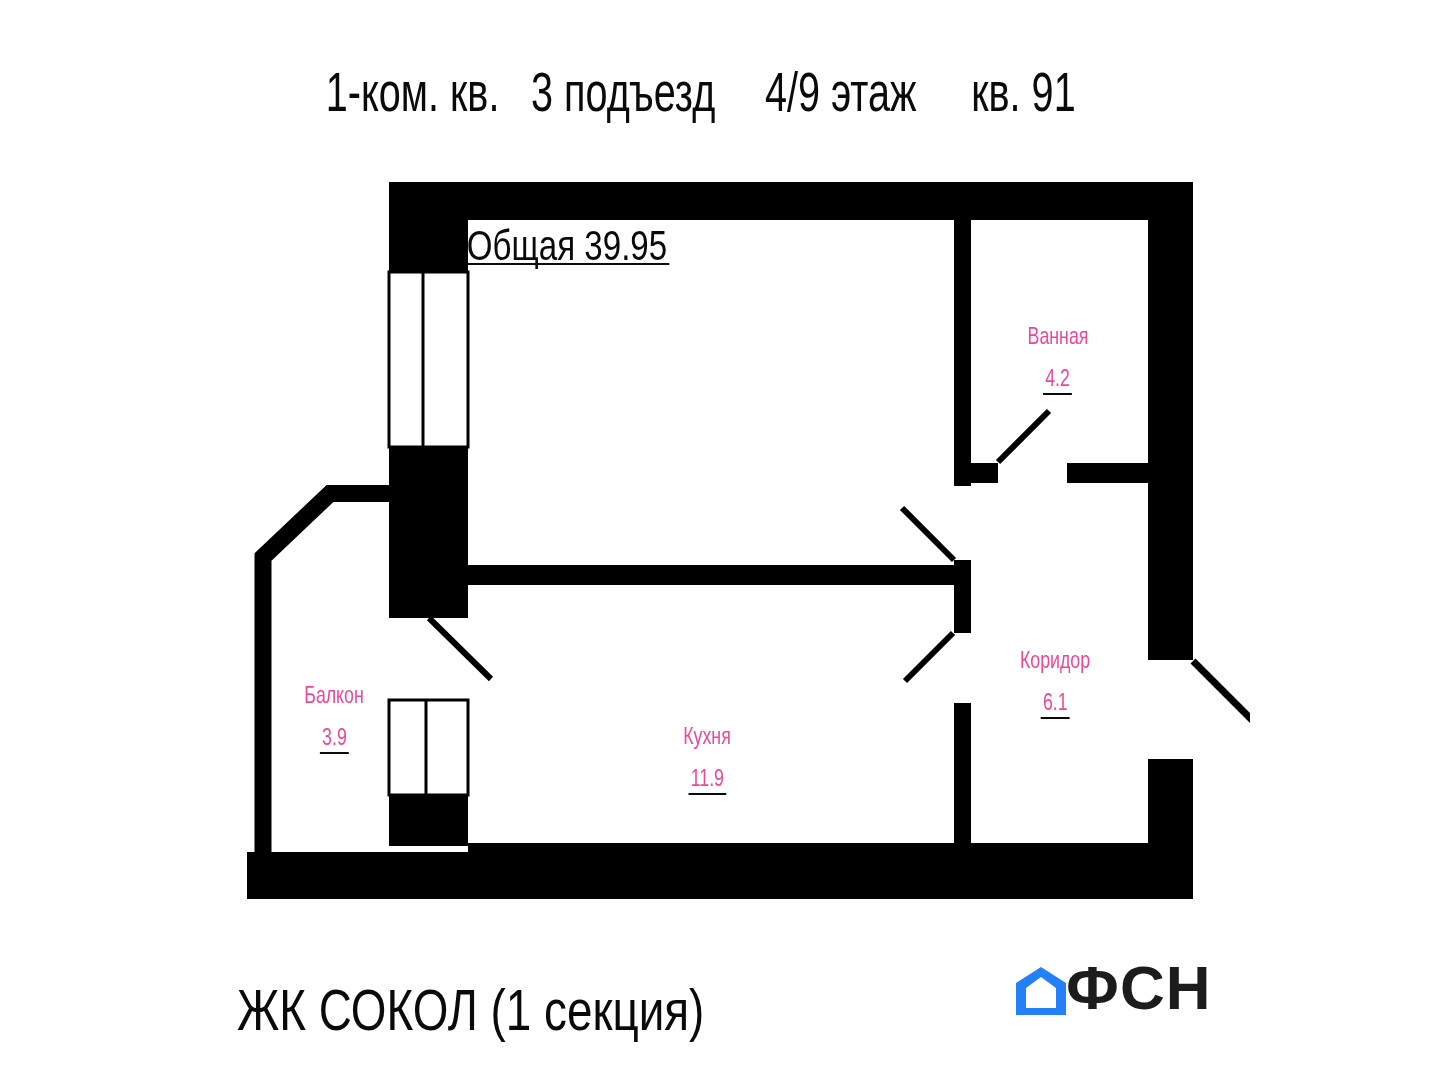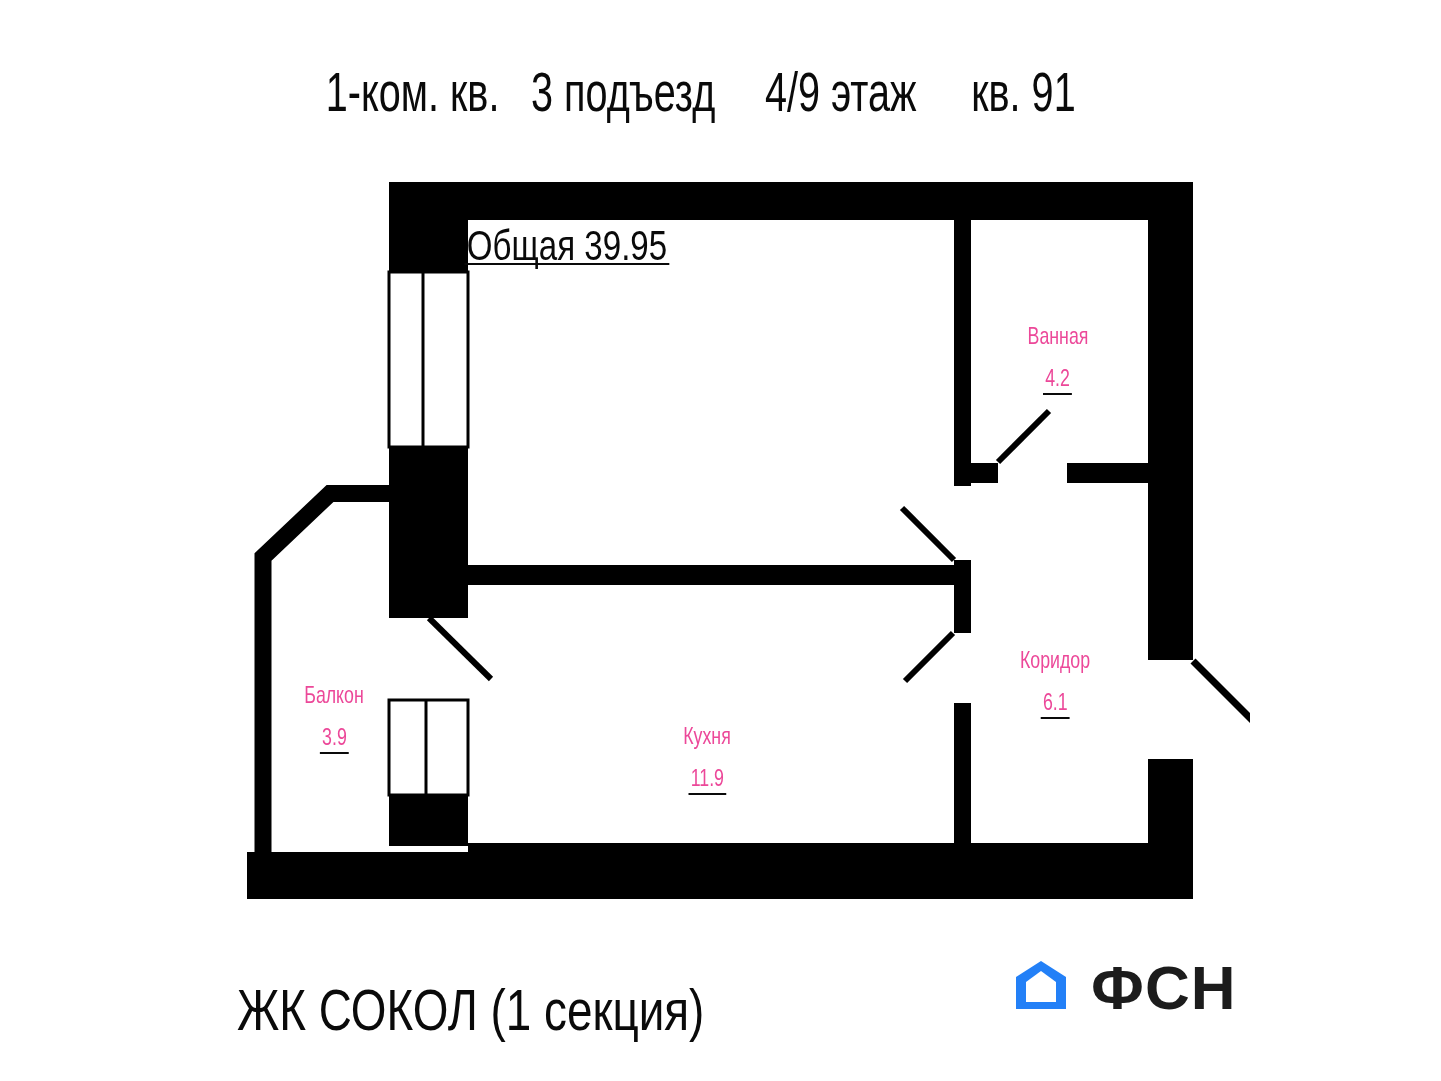--- a/index.html
+++ b/index.html
@@ -36,21 +36,21 @@
     position:absolute;left:567px;top:229px;transform:translateX(-50%);
     font-size:43px;line-height:32px;text-align:left;color:#0a0a0a;
   }
   .total-lbl .cond{transform:scaleX(0.77);}
   .footer-name{
     position:absolute;left:237px;top:951px;
     font-size:58px;line-height:62px;color:#0a0a0a;margin-top:28px;
   }
   .logo{
     position:absolute;left:1016px;top:961px;height:54px;
-    display:flex;align-items:flex-start;gap:25px;
+    display:flex;align-items:flex-end;gap:0;
   }
   .logo-text{
     font-size:62px;line-height:54px;font-weight:bold;
     letter-spacing:1px;color:#1c1c1c;
   }
 </style>
 </head>
 <body>
 
 <div id="canvas">

